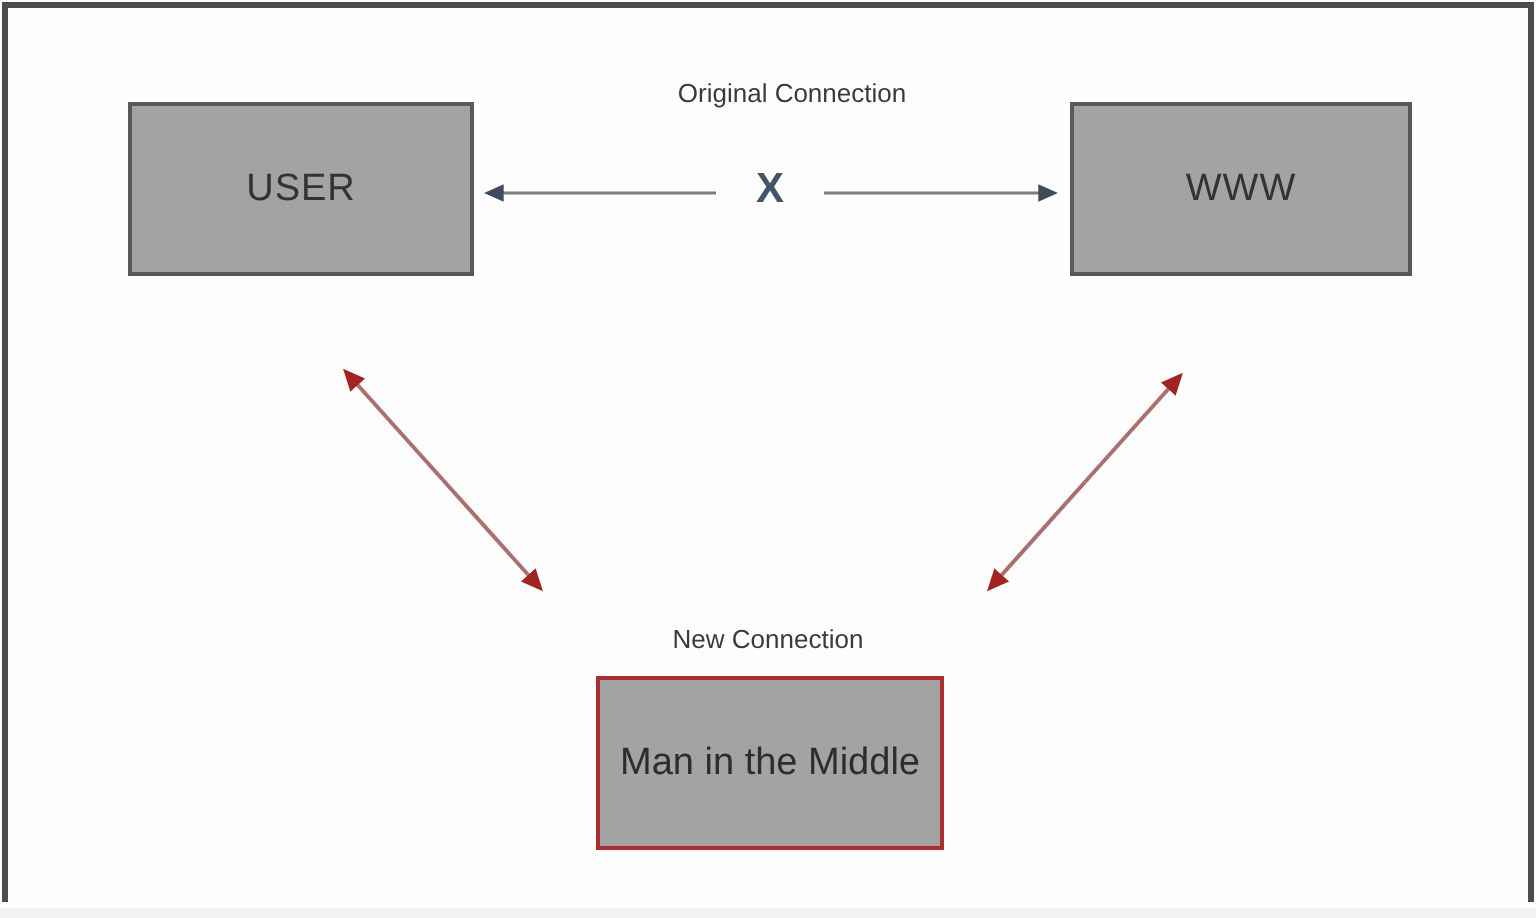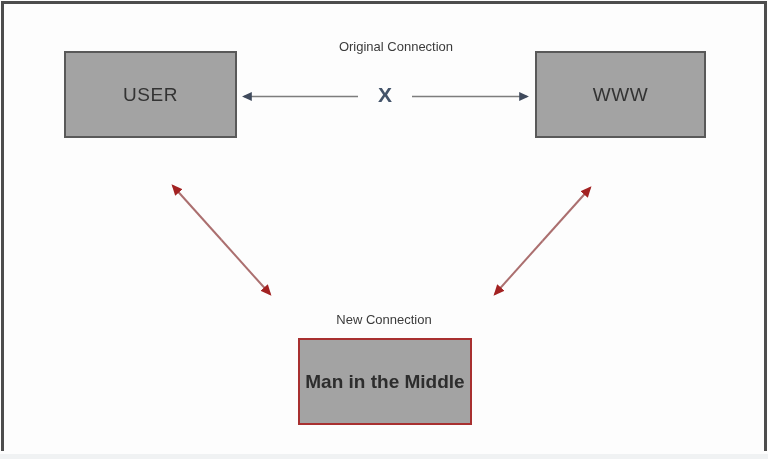--- a/index.html
+++ b/index.html
@@ -54,21 +54,20 @@
     letter-spacing: 0.5px;
     box-sizing: border-box;
   }
   .node-user { left: 64px;  top: 51px; width: 173px; height: 87px; }
   .node-www  { left: 535px; top: 51px; width: 171px; height: 87px; justify-content: center; }
   .node-mitm {
     left: 298px; top: 338px; width: 174px; height: 87px;
     border: 2px solid var(--mitm-border);
     letter-spacing: 0;
     color: #2d2d2d;
-    font-weight: bold;
   }
   .diagram-label {
     position: absolute;
     font-size: 13px;
     color: var(--label-text);
     text-align: center;
     line-height: 22px;
     white-space: nowrap;
   }
   .label-original { left: 286px; top: 36px;  width: 220px; }

